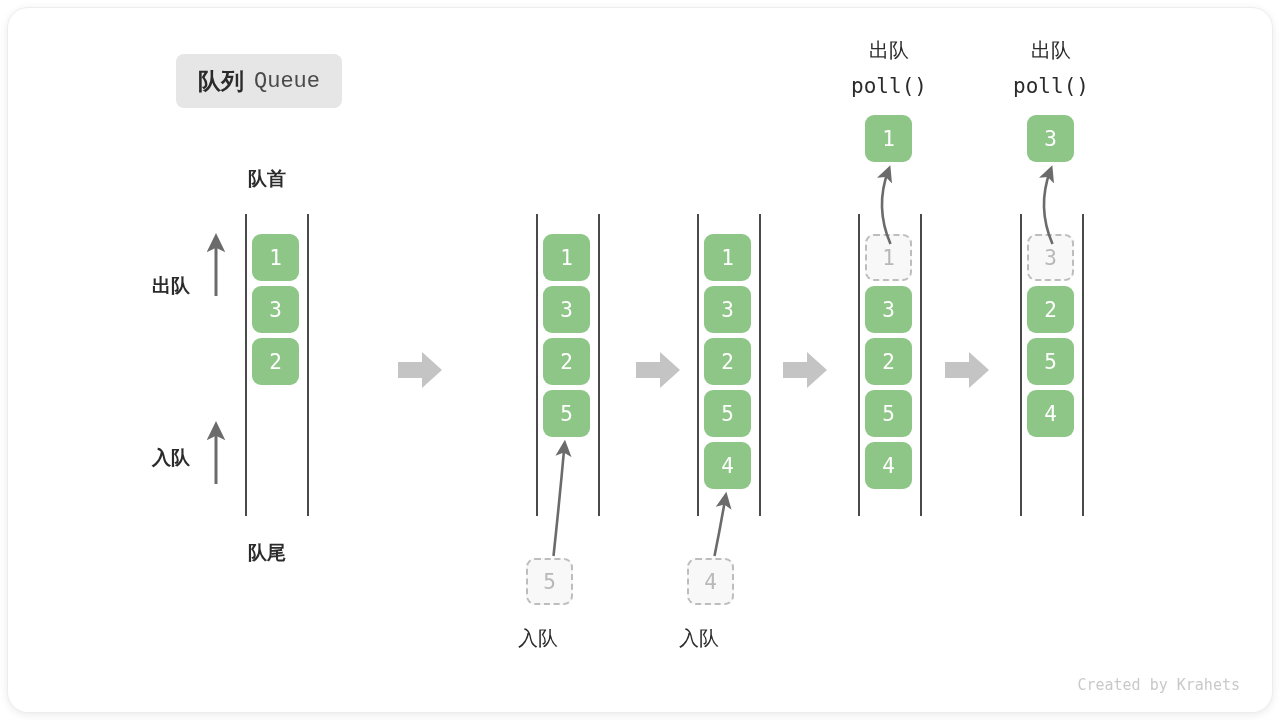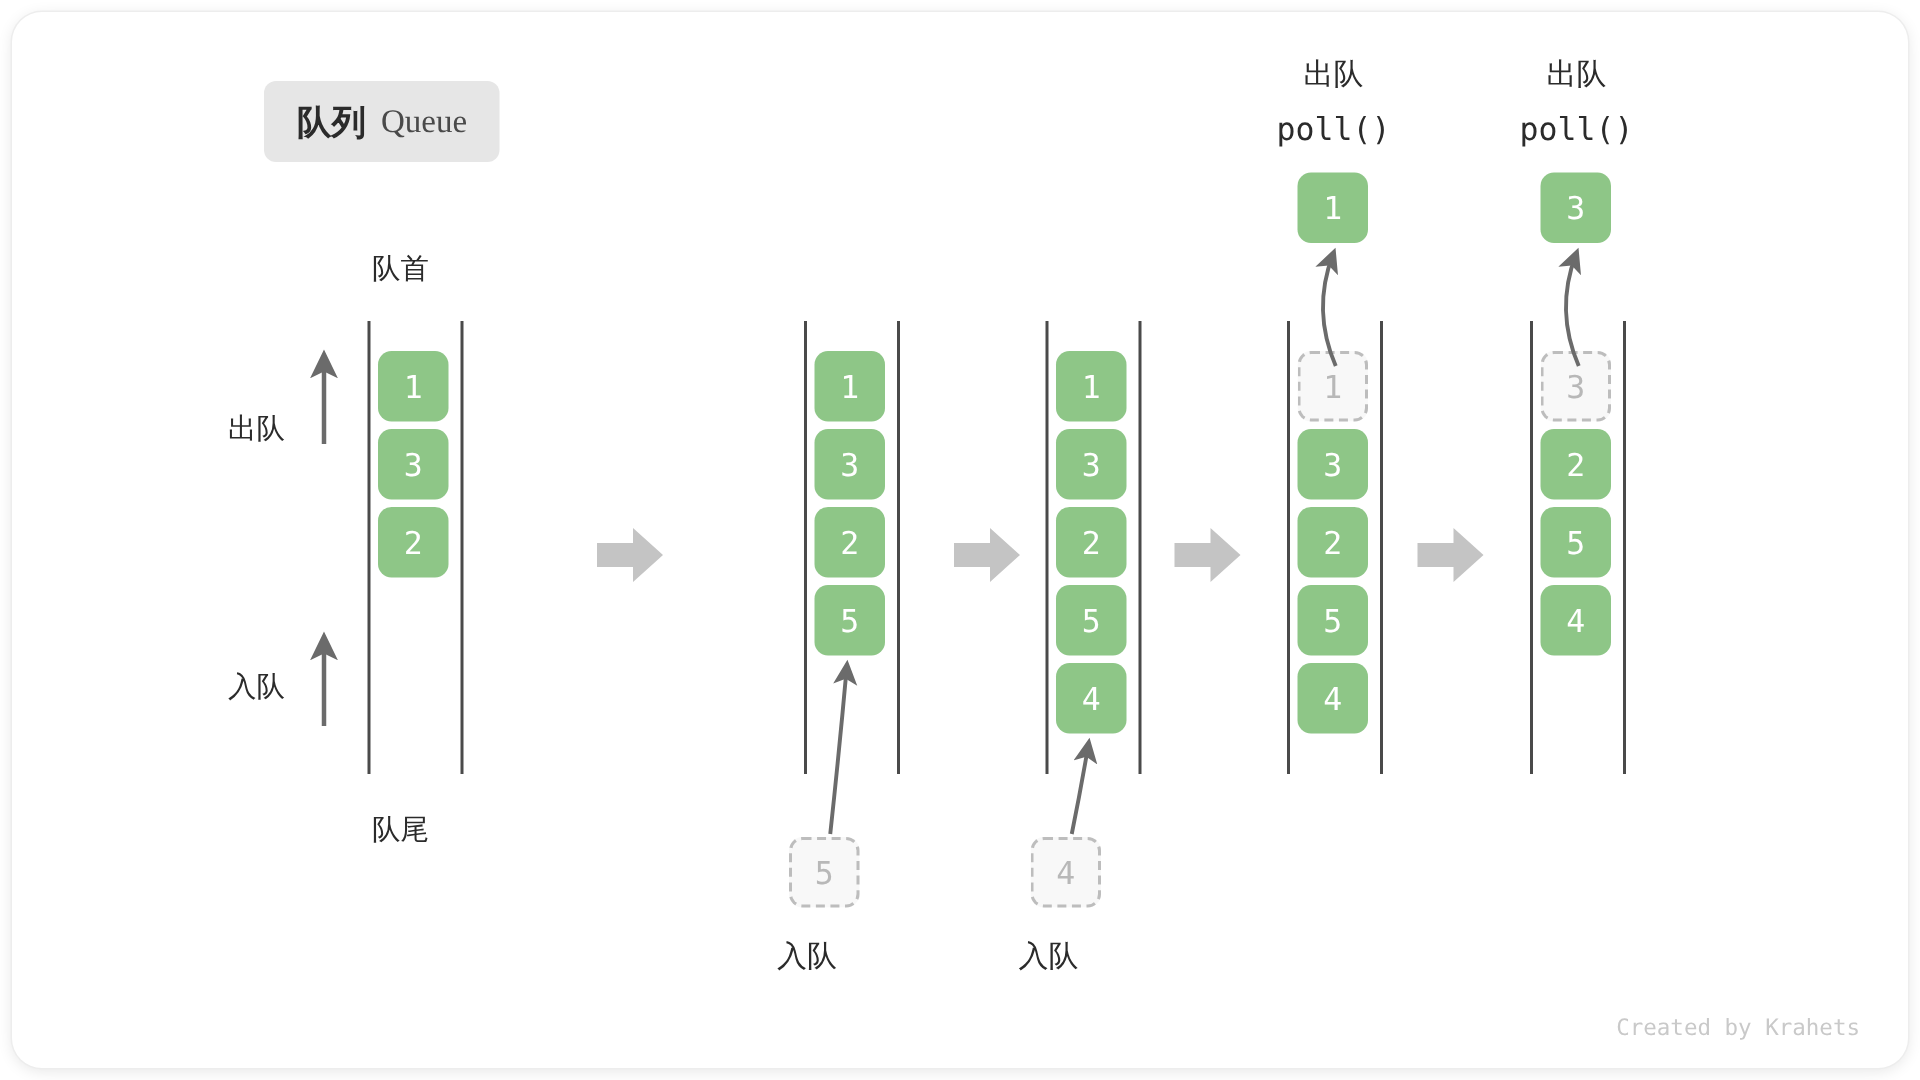--- a/index.html
+++ b/index.html
@@ -43,27 +43,27 @@
   }
   #title-pill .cn {
     font-size: 23px;
     font-weight: bold;
     color: #2b2b2b;
     font-family: "Liberation Sans", "DejaVu Sans", sans-serif;
   }
   #title-pill .en {
     font-size: 22px;
     color: #4a4a4a;
-    font-family: Liberation Serif, serif;
+    font-family: Liberation Mono, monospace;
   }
   
   .abs { position: absolute; }
   .cnlabel {
     font-size: 19px;
-    font-weight: normal;
+    font-weight: bold;
     color: #2b2b2b;
     white-space: nowrap;
     font-family: "Liberation Sans", "DejaVu Sans", sans-serif;
   }
   .oplabel {
     position: absolute;
     text-align: center;
     white-space: nowrap;
     line-height: 36px;
   }

